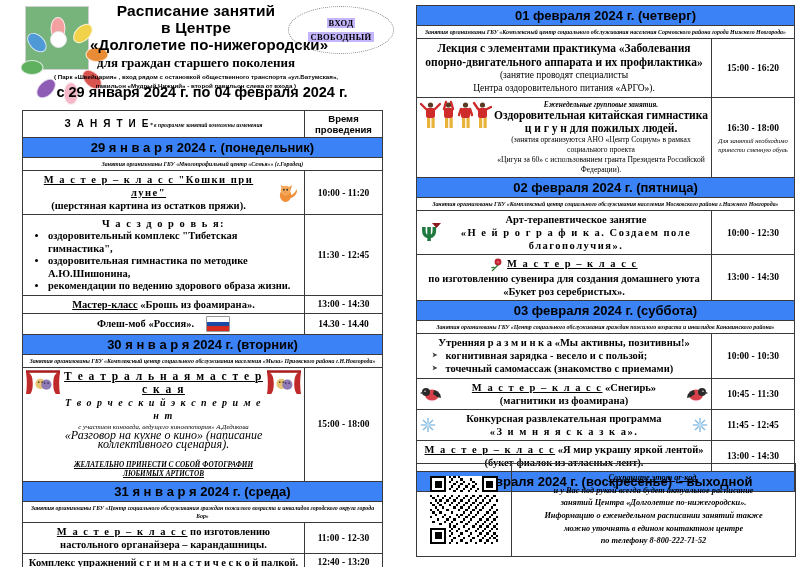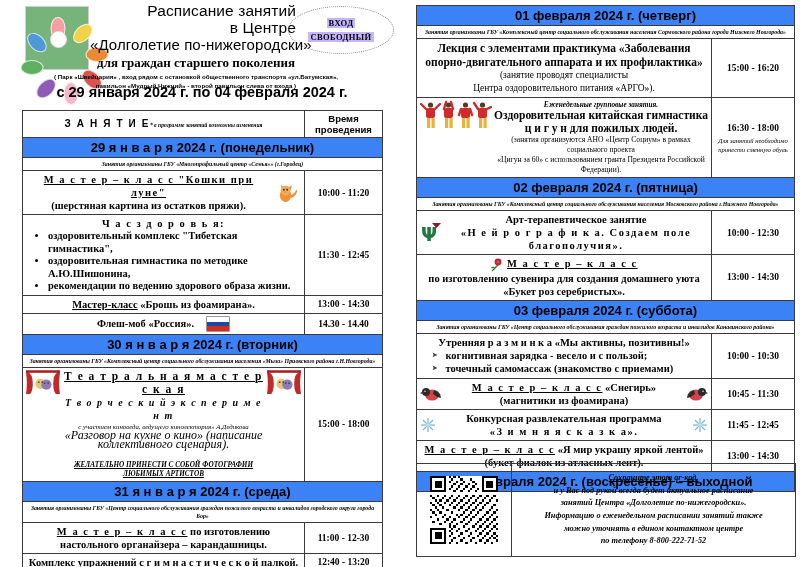--- a/index.html
+++ b/index.html
@@ -21,22 +21,22 @@
     background:#76b47c;border:1px solid #cfcfcf;
   }
   .flower{position:absolute;left:50%;top:50%;transform:translate(-50%,-50%);
     width:50px;height:50px;}
   .petal{position:absolute;left:50%;top:50%;width:13px;height:21px;border-radius:50%;
     transform-origin:50% 100%;border:1px solid rgba(255,255,255,.75);}
   .flower .core{position:absolute;left:50%;top:50%;width:15px;height:15px;margin:-7.5px 0 0 -7.5px;
     background:#fff;border-radius:50%;border:1px solid #e3e3e3;}
 
   .hdr-text{position:absolute;left:96px;top:2px;width:200px;text-align:center;}
-  .h1{font-family:"Liberation Sans",sans-serif;font-weight:normal;font-size:15.5px;line-height:17px;
-      letter-spacing:.1px;white-space:nowrap;text-align:right;}
+  .h1{font-family:"Liberation Sans",sans-serif;font-weight:bold;font-size:15.5px;line-height:17px;
+      letter-spacing:.1px;white-space:nowrap;}
   .h1.wide{font-size:15px;margin-left:-6px;}
   .h2{font-family:Liberation Serif, serif;font-weight:bold;font-size:13px;line-height:15px;margin-top:2px;}
   .h3{font-family:"Liberation Sans",sans-serif;font-weight:bold;font-size:6.2px;line-height:8.5px;margin-top:3px;
       width:310px;margin-left:-55px;}
   .daterange{position:absolute;left:0;top:84px;width:404px;text-align:center;
       font-family:"Liberation Sans",sans-serif;font-weight:bold;font-size:14.5px;}
 
   .entry-oval{
     position:absolute;left:288px;top:6px;width:104px;height:46px;
     border:1px dotted #8a8a8a;border-radius:50%;

